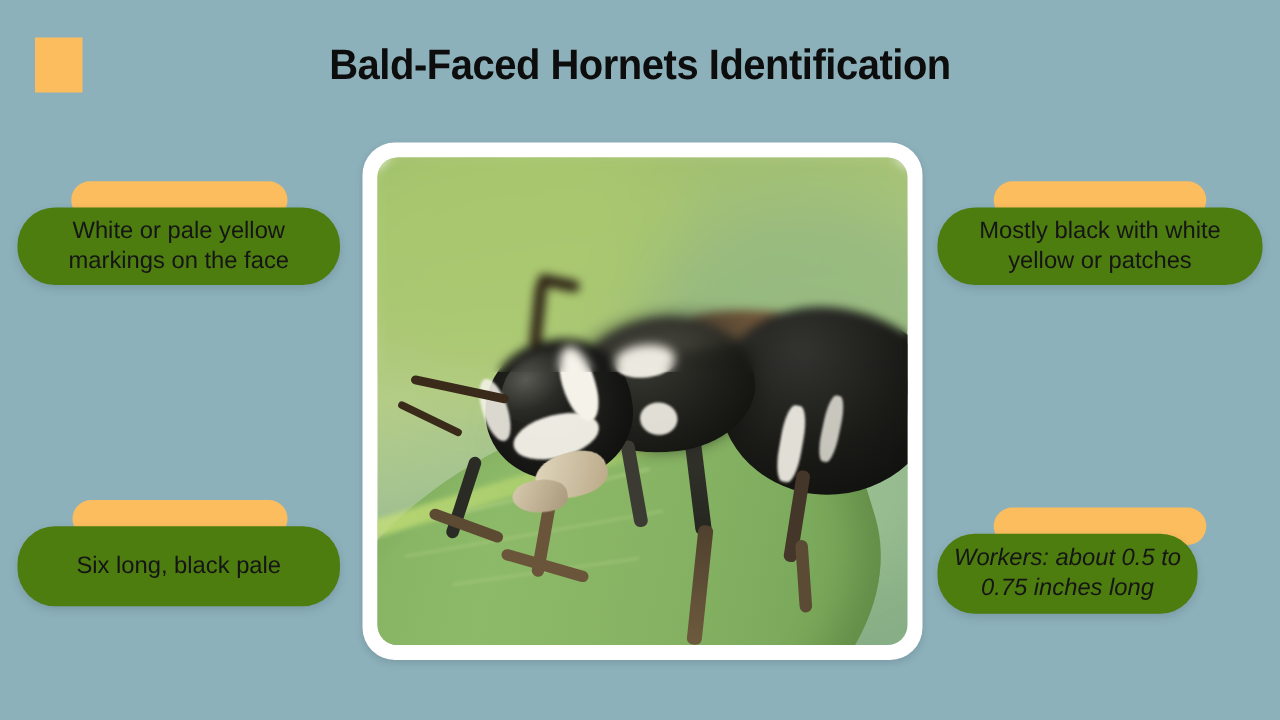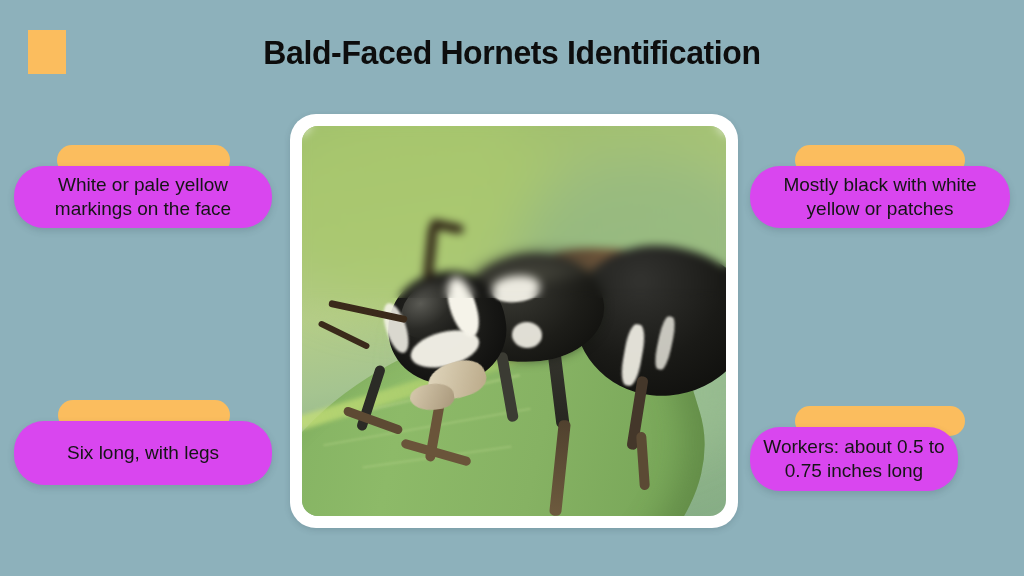--- a/index.html
+++ b/index.html
@@ -256,21 +256,21 @@
 
   .fact .pill {
     position: absolute;
     height: 30px;
     background: #fbbd5e;
     border-radius: 16px;
   }
 
   .fact .card {
     position: absolute;
-    background: #d946ef;
+    background: #4d7c0f;
     border-radius: 30px;
     display: flex;
     align-items: center;
     justify-content: center;
     text-align: center;
     box-shadow: 0 3px 7px rgba(40,60,70,0.18);
   }
 
   .fact .card-text {
     font-family: "Liberation Sans", sans-serif;
@@ -291,21 +291,21 @@
   #fact-tr .card { left: 0; top: 21px; width: 260px; height: 62px; }
 
   
   #fact-bl { left: 14px; top: 400px; width: 272px; height: 90px; }
   #fact-bl .pill { left: 44px; top: 0; width: 172px; }
   #fact-bl .card { left: 0; top: 21px; width: 258px; height: 64px; }
 
   
   #fact-br { left: 750px; top: 406px; width: 274px; height: 92px; }
   #fact-br .pill { left: 45px; top: 0; width: 170px; }
-  #fact-br .card { left: 0; top: 21px; width: 208px; height: 64px; }
+  #fact-br .card { left: 0; top: 21px; width: 208px; height: 64px; font-style: italic; }
 </style>
 </head>
 <body>
 
 <div class="header">
   <div class="accent-square"></div>
   <div class="page-title">Bald-Faced Hornets Identification</div>
 </div>
 
 <div class="photo-frame">
@@ -374,21 +374,21 @@
 <div class="fact" id="fact-tr">
   <div class="pill"></div>
   <div class="card">
     <span class="card-text">Mostly black with white yellow or patches</span>
   </div>
 </div>
 
 <div class="fact" id="fact-bl">
   <div class="pill"></div>
   <div class="card">
-    <span class="card-text">Six long, with legs</span>
+    <span class="card-text">Six long, black pale</span>
   </div>
 </div>
 
 <div class="fact" id="fact-br">
   <div class="pill"></div>
   <div class="card">
     <span class="card-text">Workers: about 0.5 to 0.75 inches long</span>
   </div>
 </div>
 

